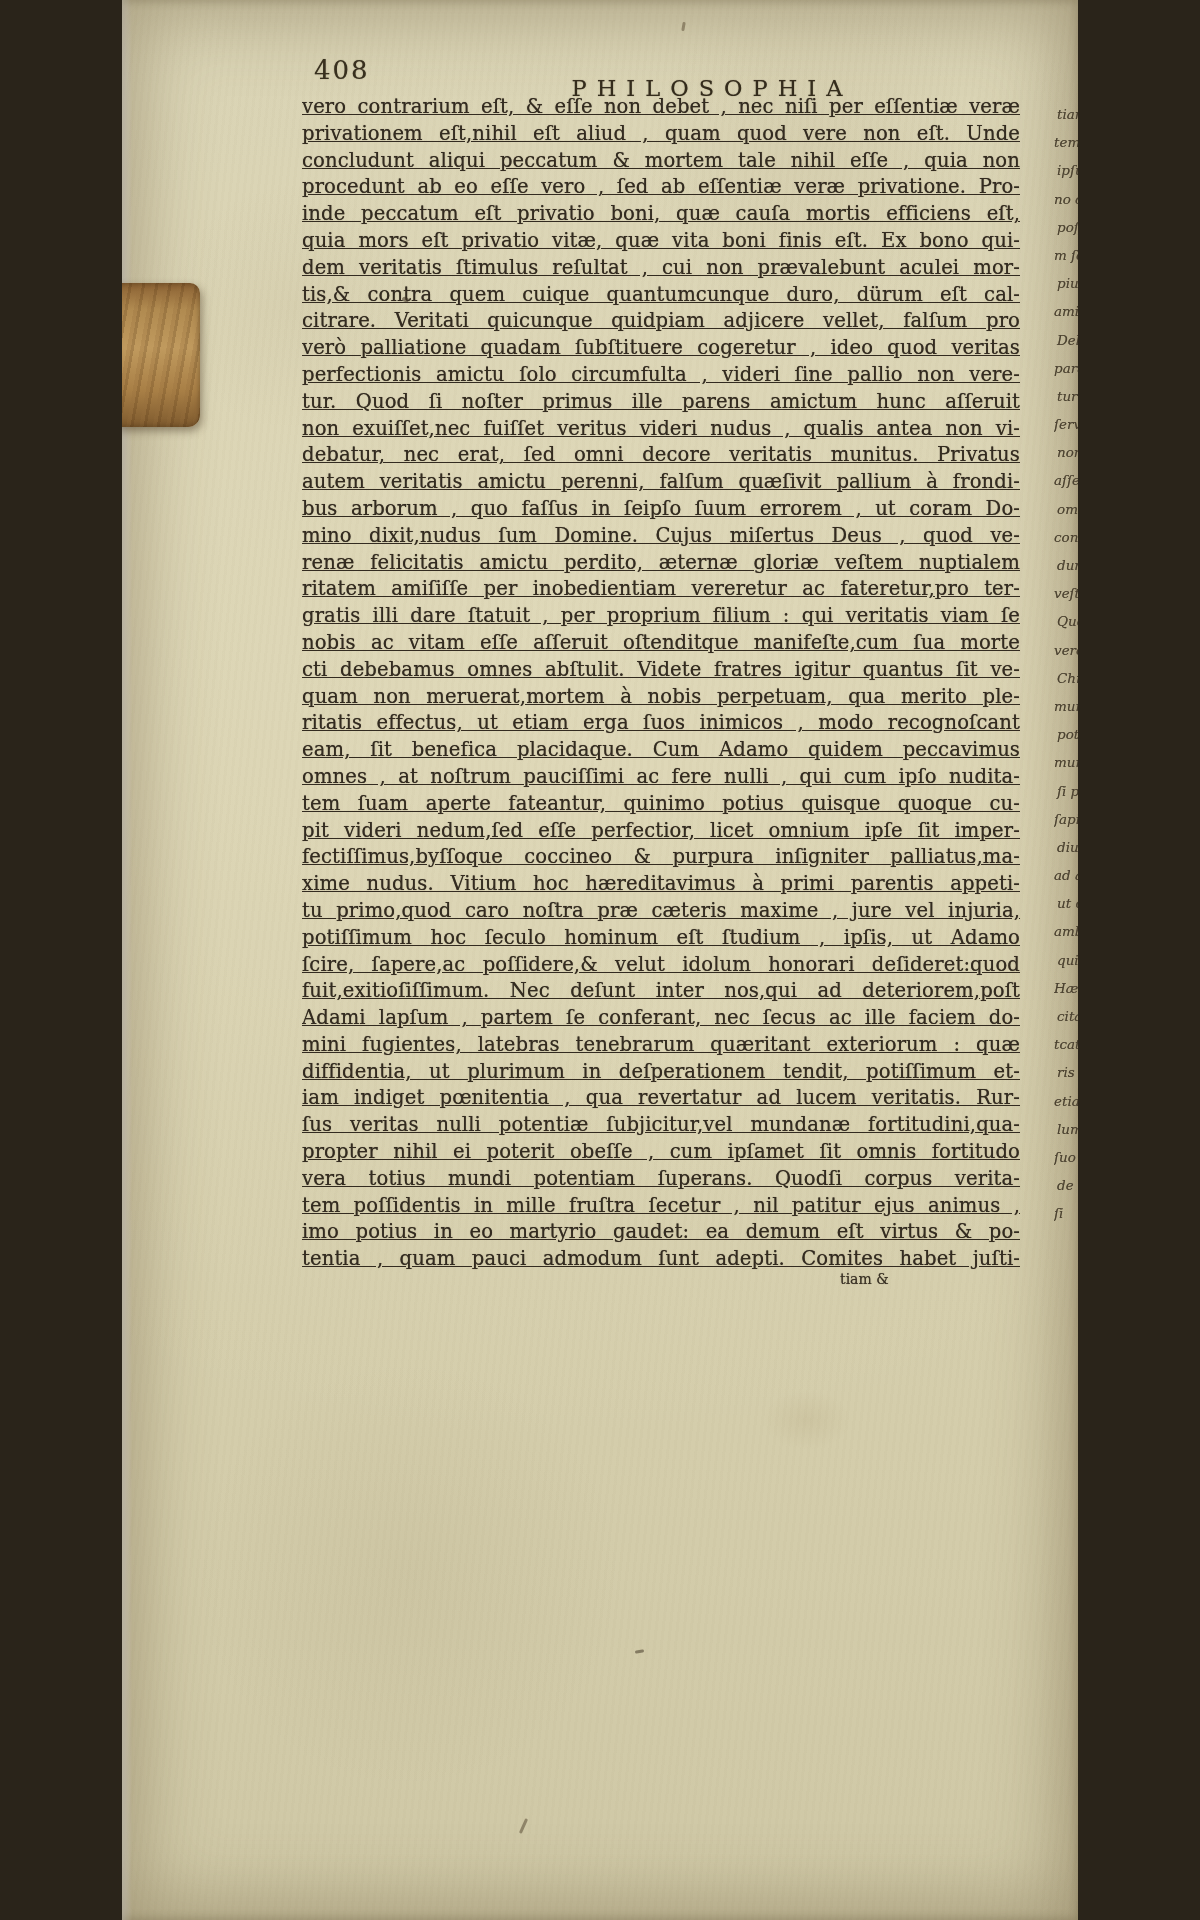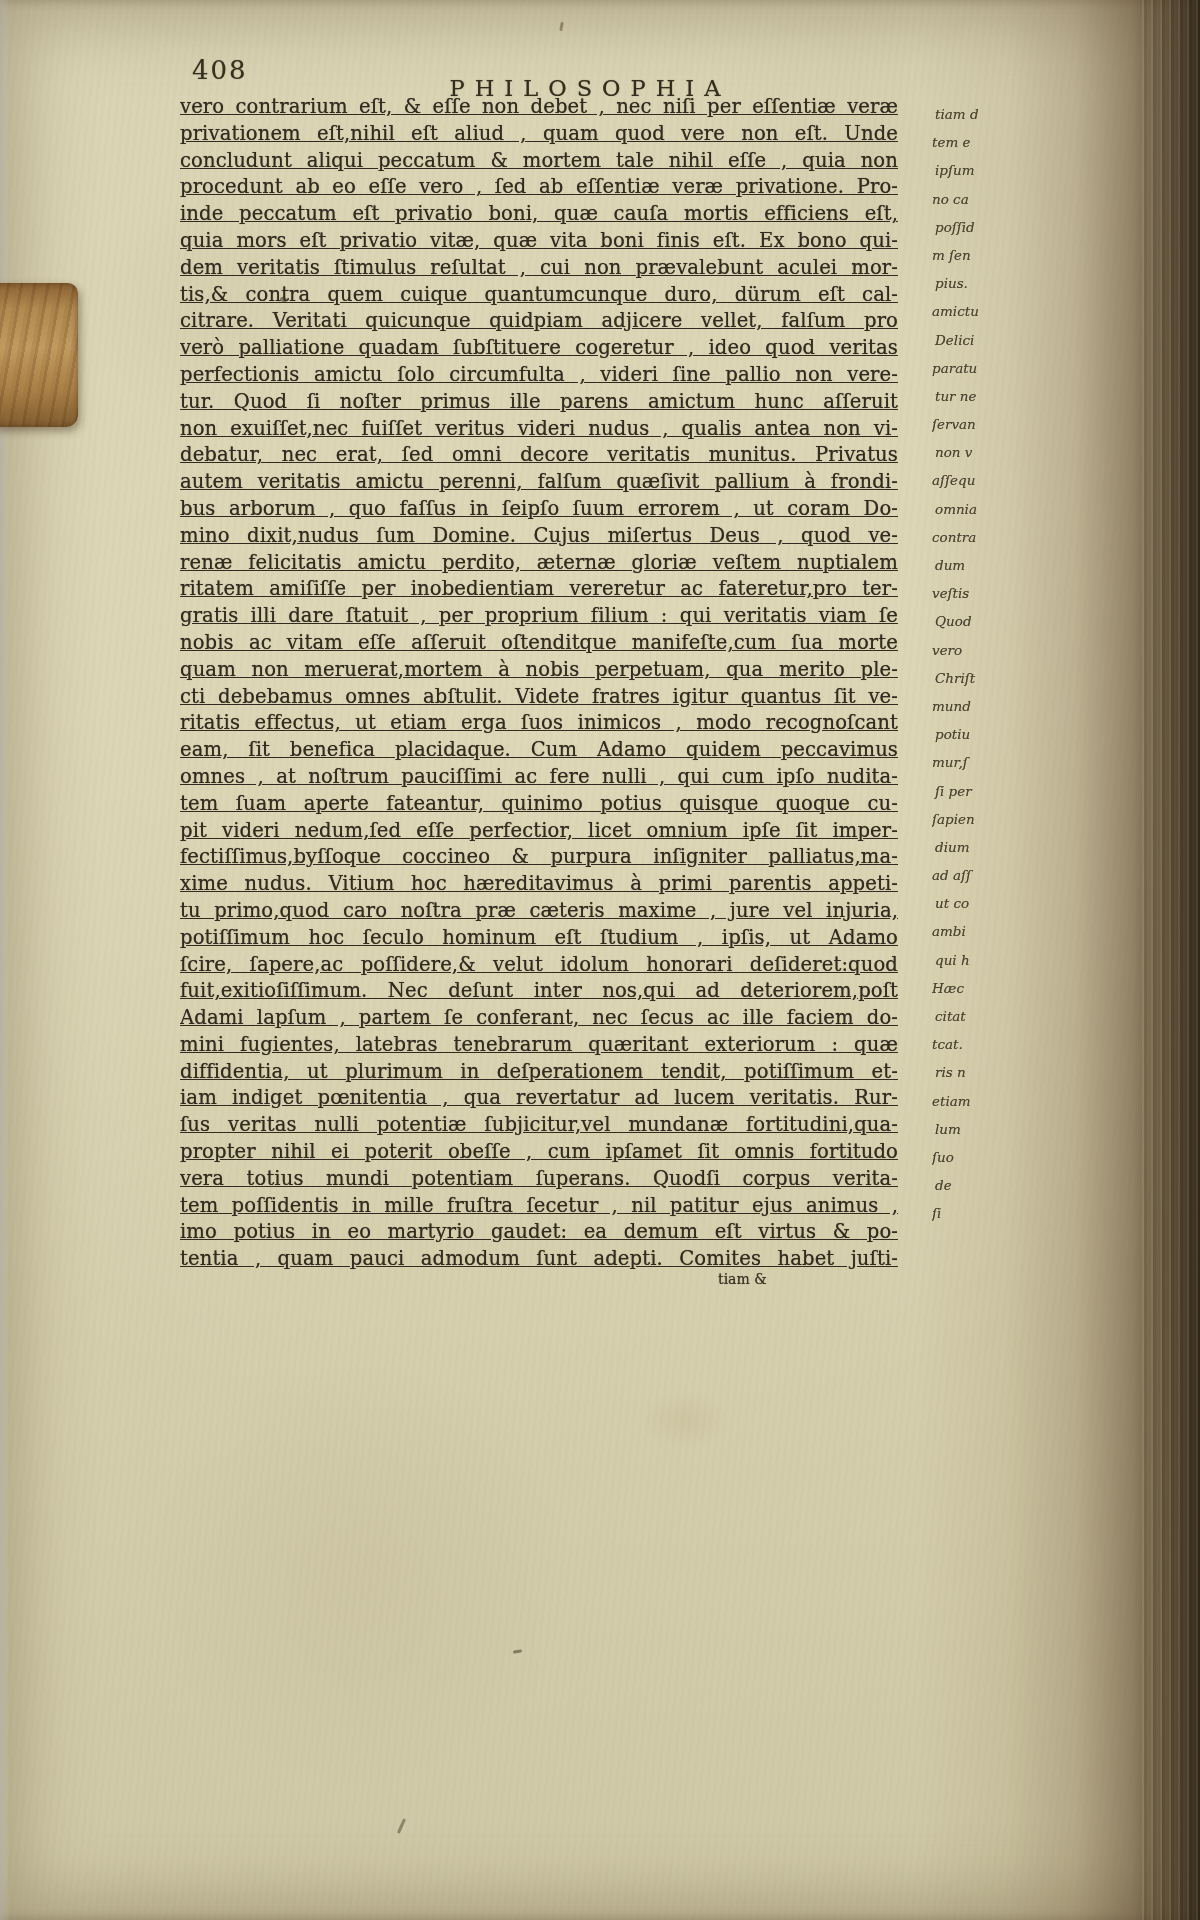--- a/index.html
+++ b/index.html
@@ -1,18 +1,18 @@
 <!DOCTYPE html>
 <html><head>
 <meta charset="utf-8">
 <style>
   html,body{margin:0;padding:0;background:#2a241a;}
   .page{
     position:relative;
-    width:1200px;height:1920px;
+    width:956px;height:1920px;
     margin:0 auto;
     overflow:hidden;
     font-family:"DejaVu Serif","Liberation Serif",serif;
     background:
       radial-gradient(ellipse 1400px 1100px at 45% 35%, rgba(236,230,200,0.35), rgba(0,0,0,0) 70%),
       linear-gradient(to bottom, #d9d3b4 0%, #d8d1b0 40%, #d4cdab 75%, #cfc8a6 100%);
     background-color:#d6cfad;
   }
   
   .texture{
@@ -138,22 +138,22 @@
       <div class="textline">tur.  Quod ſi noſter primus ille parens amictum hunc aſſeruit</div>
       <div class="textline">non exuiſſet,nec fuiſſet veritus videri nudus , qualis antea non vi-</div>
       <div class="textline">debatur, nec erat, ſed omni decore veritatis munitus.  Privatus</div>
       <div class="textline">autem veritatis amictu perenni, falſum quæſivit pallium à frondi-</div>
       <div class="textline">bus arborum , quo faſſus in ſeipſo ſuum errorem , ut coram Do-</div>
       <div class="textline">mino dixit,nudus ſum Domine.  Cujus miſertus Deus , quod ve-</div>
       <div class="textline">renæ felicitatis amictu perdito, æternæ gloriæ veſtem nuptialem</div>
       <div class="textline">ritatem amiſiſſe per inobedientiam vereretur ac fateretur,pro ter-</div>
       <div class="textline">gratis illi dare ſtatuit , per proprium filium :  qui veritatis viam ſe</div>
       <div class="textline">nobis ac vitam eſſe aſſeruit oſtenditque manifeſte,cum ſua morte</div>
+      <div class="textline">cti debebamus omnes abſtulit. Videte fratres igitur quantus ſit ve-</div>
       <div class="textline">quam non meruerat,mortem à nobis perpetuam, qua merito ple-</div>
-      <div class="textline">cti debebamus omnes abſtulit. Videte fratres igitur quantus ſit ve-</div>
       <div class="textline">ritatis effectus, ut etiam erga ſuos inimicos , modo recognoſcant</div>
       <div class="textline">eam, ſit benefica placidaque.  Cum Adamo quidem peccavimus</div>
       <div class="textline">omnes , at noſtrum pauciſſimi ac fere nulli , qui cum ipſo nudita-</div>
       <div class="textline">tem ſuam aperte fateantur, quinimo potius quisque quoque cu-</div>
       <div class="textline">pit videri nedum,ſed eſſe perfectior, licet omnium ipſe ſit imper-</div>
       <div class="textline">fectiſſimus,byſſoque coccineo &amp; purpura inſigniter palliatus,ma-</div>
       <div class="textline">xime nudus.  Vitium hoc hæreditavimus à primi parentis appeti-</div>
       <div class="textline">tu primo,quod caro noſtra præ cæteris maxime , jure vel injuria,</div>
       <div class="textline">potiſſimum hoc ſeculo hominum eſt ſtudium , ipſis, ut Adamo</div>
       <div class="textline">ſcire, ſapere,ac poſſidere,&amp; velut idolum honorari deſideret:quod</div>

